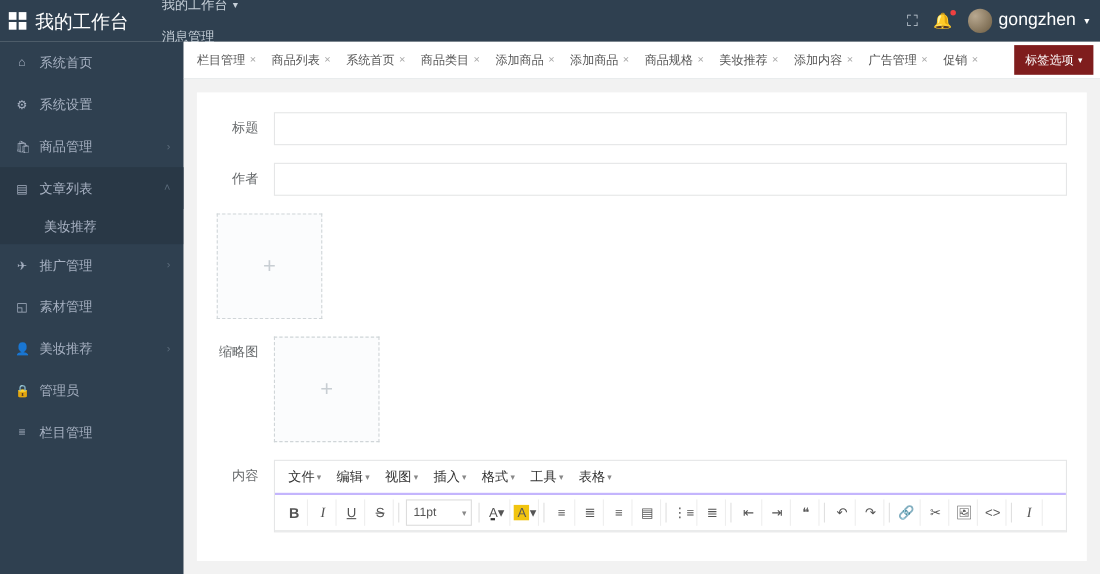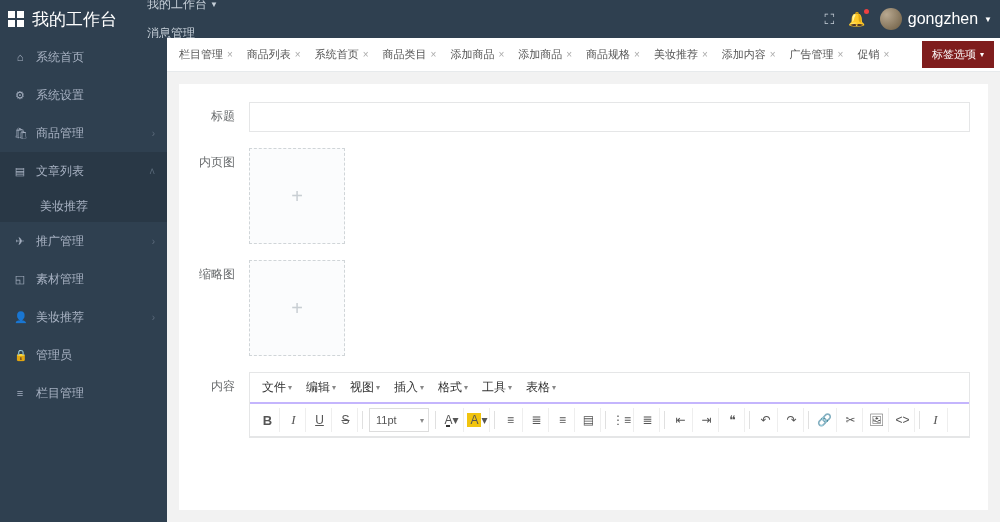--- a/index.html
+++ b/index.html
@@ -191,21 +191,24 @@
           <span class="caret">▾</span>
         </div>
     </div>
 
     <div class="form-area">
       <div class="form-row">
         <div class="form-lbl">标题</div>
         <div class="form-ctrl"><input class="txt-in" value="" style=""></div>
       </div>
       <div class="form-row">
-        <div class="form-lbl">内页图</div>
+        <div class="form-lbl">作者</div>
+        <div class="form-ctrl"><input class="txt-in" value="" style=""></div>
+      </div>
+      <div class="form-row">
         <div class="form-ctrl">
             <div class="upload-box">
               <span class="plus">+</span>
             </div>
           </div>
       </div>
       <div class="form-row">
         <div class="form-lbl">缩略图</div>
         <div class="form-ctrl">
             <div class="upload-box">

